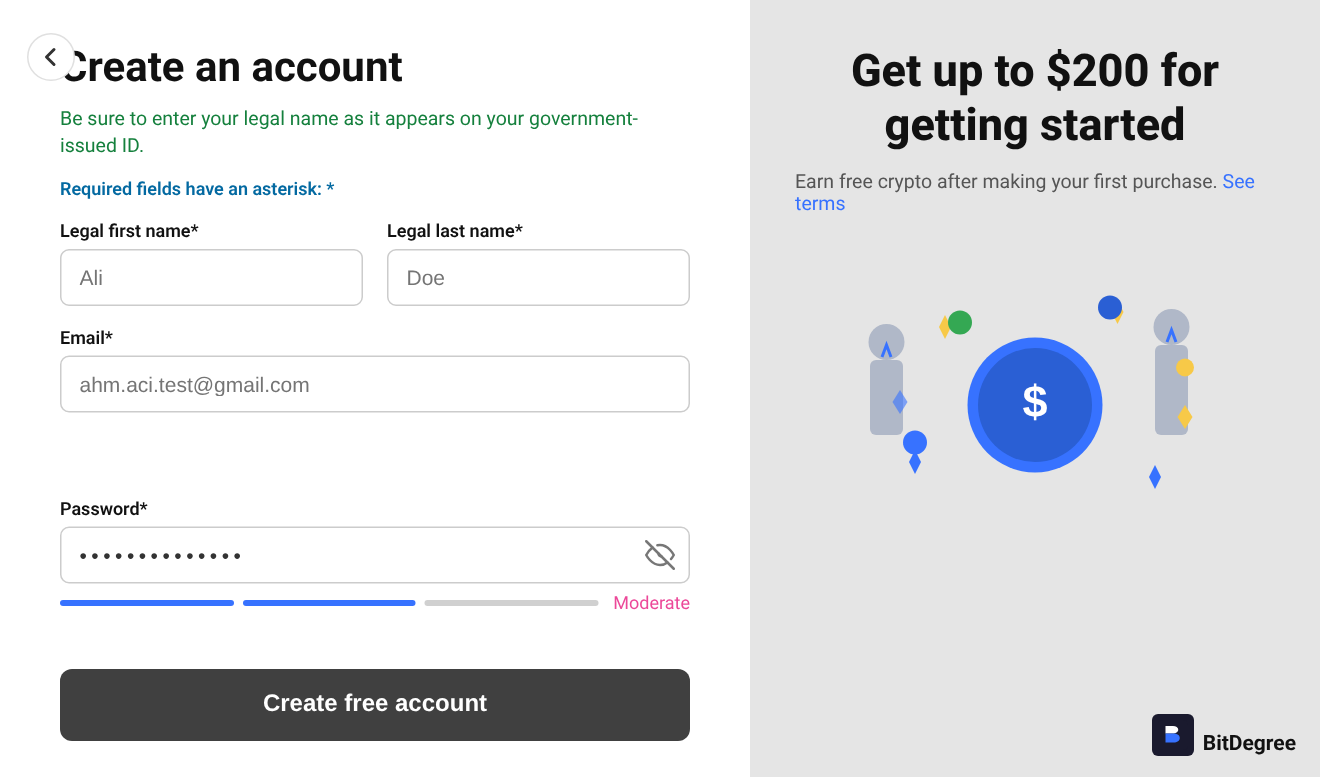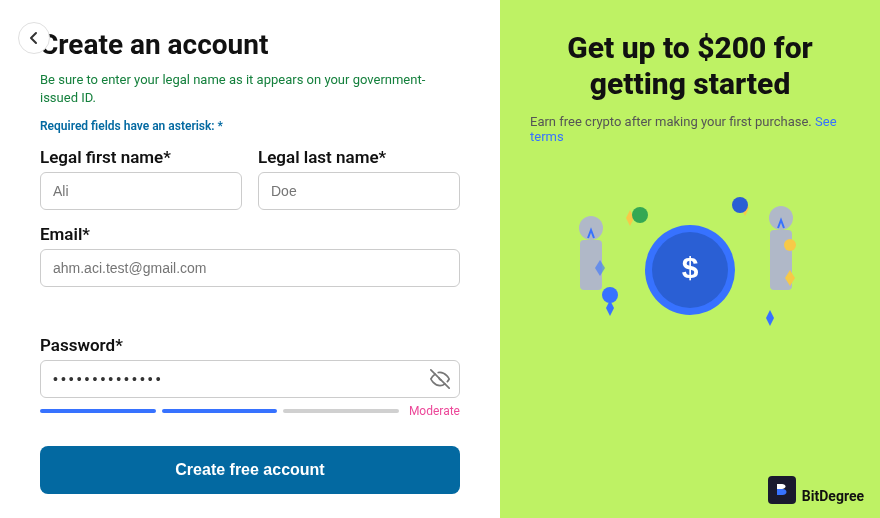--- a/index.html
+++ b/index.html
@@ -71,21 +71,21 @@
       margin-bottom: 14px;
     }
 
     .form-group {
       display: flex;
       flex-direction: column;
       flex: 1;
     }
 
     label {
-      font-size: 17px;
+      font-size: 12px;
       font-weight: 600;
       color: #111;
       margin-bottom: 5px;
     }
 
     input[type="text"],
     input[type="email"],
     input[type="password"] {
       border: 1.5px solid #ccc;
       border-radius: 6px;
@@ -168,36 +168,36 @@
       color: #333;
       line-height: 1.5;
     }
 
     .checkbox-label a {
       color: #3772ff;
       text-decoration: none;
     }
 
     .submit-btn {
-      background: #0369a1;
+      background: #404040;
       color: #fff;
       border: none;
       border-radius: 8px;
       padding: 15px;
       font-size: 16px;
       font-weight: 600;
       cursor: pointer;
       width: 100%;
       text-align: center;
     }
 
     
     .right-panel {
       flex: 1;
-      background: #bef264;
+      background: #e5e5e5;
       display: flex;
       flex-direction: column;
       align-items: center;
       justify-content: flex-start;
       padding: 30px 30px 20px;
       position: relative;
     }
 
     .promo-title {
       font-size: 30px;

